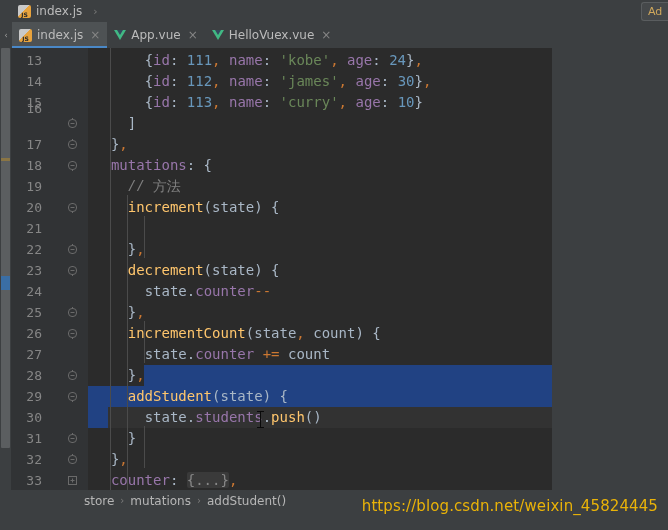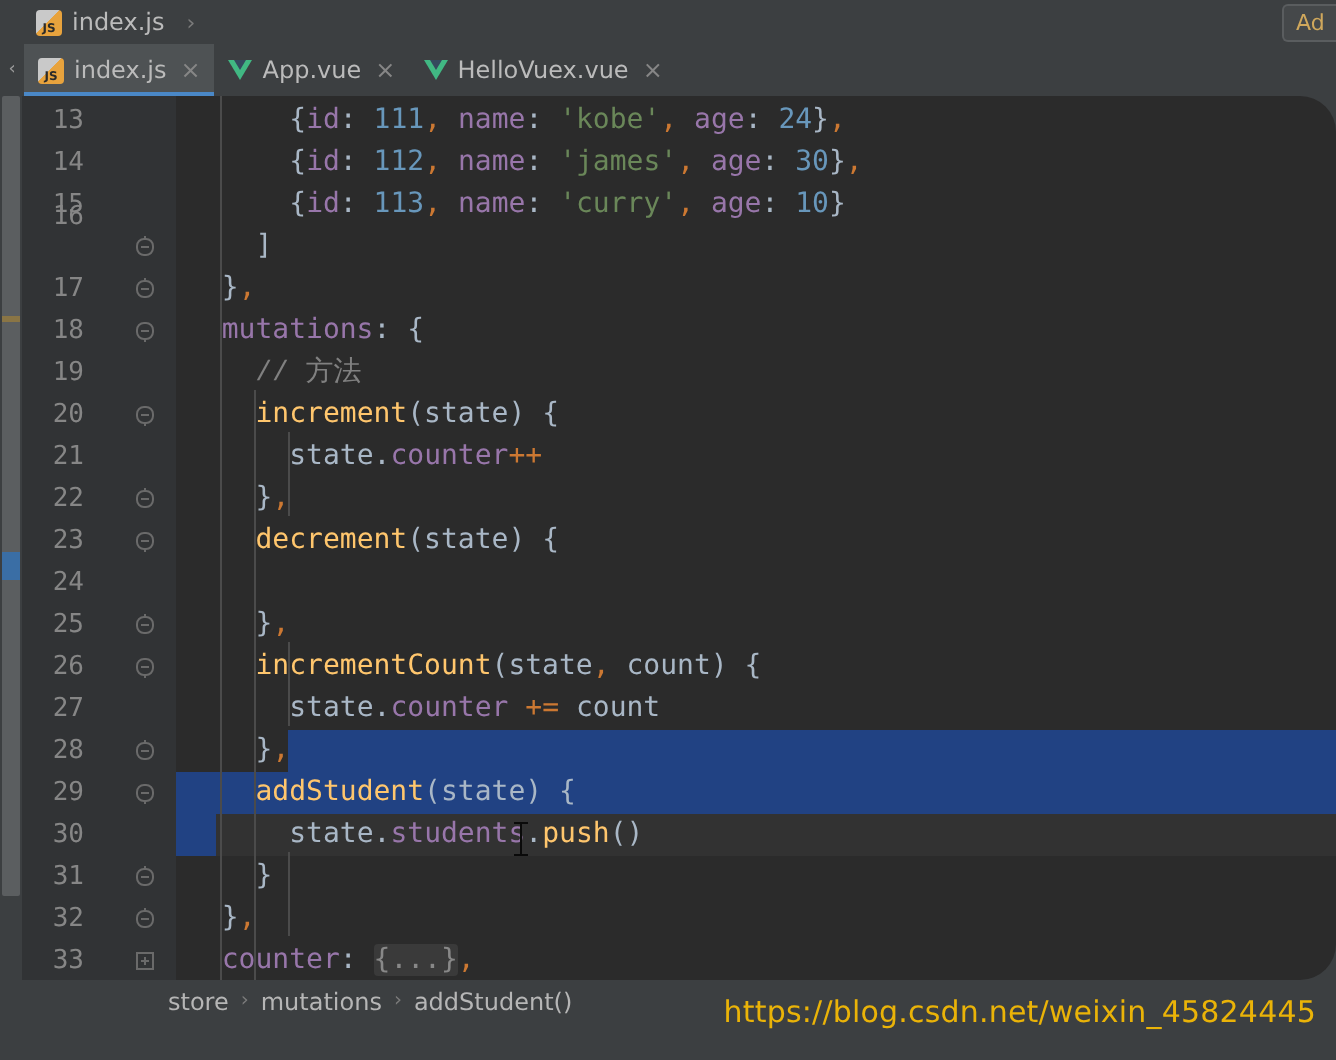--- a/index.html
+++ b/index.html
@@ -57,23 +57,22 @@
   }
   .vue-icon::after{
     content:"";position:absolute;left:-3px;top:-10px;
     border-left:3px solid transparent;border-right:3px solid transparent;
     border-top:5px solid #35495e;
   }
   .tab-close{color:#868686;font-size:12px;margin-left:2px;line-height:1;}
 
   
   .editor{
-    position:absolute;left:0;top:48px;width:668px;height:442px;background:#2b2b2b;
+    position:absolute;left:0;top:48px;width:552px;height:442px;background:#2b2b2b;
     font-family:"DejaVu Sans Mono","Liberation Mono",monospace;
-    border-radius:18px;
   }
   .left-scroll{
     position:absolute;left:0;top:0;width:11px;height:442px;background:#3c3f41;
   }
   .left-scroll .thumb{position:absolute;left:1px;width:9px;background:#5b5e60;border-radius:1px;}
   .mark{position:absolute;left:1px;width:9px;height:3px;}
 
   .gutter{
     position:absolute;left:11px;top:0;width:77px;height:442px;background:#313335;
   }
@@ -312,23 +311,23 @@
       <div class="indent-guide" style="left:56px;top:273px;height:42px;"></div>
       <div class="indent-guide" style="left:56px;top:378px;height:42px;"></div>
     <div class="line" style="top: 2px;"><span class="txt"><span class="c-punct"> </span><span class="c-punct"> </span><span class="c-punct"> </span><span class="c-punct"> </span><span class="c-punct"> </span><span class="c-punct"> </span><span class="c-punct">{</span><span class="c-prop">id</span><span class="c-punct">:</span><span class="c-punct"> </span><span class="c-num">111</span><span class="c-orange">,</span><span class="c-punct"> </span><span class="c-prop">name</span><span class="c-punct">:</span><span class="c-punct"> </span><span class="c-str">'kobe'</span><span class="c-orange">,</span><span class="c-punct"> </span><span class="c-prop">age</span><span class="c-punct">:</span><span class="c-punct"> </span><span class="c-num">24</span><span class="c-punct">}</span><span class="c-orange">,</span></span></div>
         <div class="line" style="top: 23px;"><span class="txt"><span class="c-punct"> </span><span class="c-punct"> </span><span class="c-punct"> </span><span class="c-punct"> </span><span class="c-punct"> </span><span class="c-punct"> </span><span class="c-punct">{</span><span class="c-prop">id</span><span class="c-punct">:</span><span class="c-punct"> </span><span class="c-num">112</span><span class="c-orange">,</span><span class="c-punct"> </span><span class="c-prop">name</span><span class="c-punct">:</span><span class="c-punct"> </span><span class="c-str">'james'</span><span class="c-orange">,</span><span class="c-punct"> </span><span class="c-prop">age</span><span class="c-punct">:</span><span class="c-punct"> </span><span class="c-num">30</span><span class="c-punct">}</span><span class="c-orange">,</span></span></div>
         <div class="line" style="top: 44px;"><span class="txt"><span class="c-punct"> </span><span class="c-punct"> </span><span class="c-punct"> </span><span class="c-punct"> </span><span class="c-punct"> </span><span class="c-punct"> </span><span class="c-punct">{</span><span class="c-prop">id</span><span class="c-punct">:</span><span class="c-punct"> </span><span class="c-num">113</span><span class="c-orange">,</span><span class="c-punct"> </span><span class="c-prop">name</span><span class="c-punct">:</span><span class="c-punct"> </span><span class="c-str">'curry'</span><span class="c-orange">,</span><span class="c-punct"> </span><span class="c-prop">age</span><span class="c-punct">:</span><span class="c-punct"> </span><span class="c-num">10</span><span class="c-punct">}</span></span></div>
         <div class="line" style="top: 65px;"><span class="txt"><span class="c-punct"> </span><span class="c-punct"> </span><span class="c-punct"> </span><span class="c-punct"> </span><span class="c-punct">]</span></span></div>
         <div class="line" style="top: 86px;"><span class="txt"><span class="c-punct"> </span><span class="c-punct"> </span><span class="c-punct">}</span><span class="c-orange">,</span></span></div>
         <div class="line" style="top: 107px;"><span class="txt"><span class="c-punct"> </span><span class="c-punct"> </span><span class="c-prop">mutations</span><span class="c-punct">:</span><span class="c-punct"> </span><span class="c-punct">{</span></span></div>
         <div class="line" style="top: 128px;"><span class="txt"><span class="c-comment">    // 方法</span></span></div>
         <div class="line" style="top: 149px;"><span class="txt"><span class="c-punct"> </span><span class="c-punct"> </span><span class="c-punct"> </span><span class="c-punct"> </span><span class="c-fn">increment</span><span class="c-punct">(</span><span class="c-def">state</span><span class="c-punct">)</span><span class="c-punct"> </span><span class="c-punct">{</span></span></div>
-        <div class="line" style="top: 170px;"><span class="txt"><span class="c-punct"> </span><span class="c-punct"> </span><span class="c-punct"> </span><span class="c-punct"> </span><span class="c-punct"> </span><span class="c-punct"> </span><span class="c-def">state</span><span class="c-punct">.</span><span class="c-prop">counter</span><span class="c-orange">++</span></span></div>
         <div class="line" style="top: 191px;"><span class="txt"><span class="c-punct"> </span><span class="c-punct"> </span><span class="c-punct"> </span><span class="c-punct"> </span><span class="c-punct">}</span><span class="c-orange">,</span></span></div>
         <div class="line" style="top: 212px;"><span class="txt"><span class="c-punct"> </span><span class="c-punct"> </span><span class="c-punct"> </span><span class="c-punct"> </span><span class="c-fn">decrement</span><span class="c-punct">(</span><span class="c-def">state</span><span class="c-punct">)</span><span class="c-punct"> </span><span class="c-punct">{</span></span></div>
+        <div class="line" style="top: 233px;"><span class="txt"><span class="c-punct"> </span><span class="c-punct"> </span><span class="c-punct"> </span><span class="c-punct"> </span><span class="c-punct"> </span><span class="c-punct"> </span><span class="c-def">state</span><span class="c-punct">.</span><span class="c-prop">counter</span><span class="c-orange">--</span></span></div>
         <div class="line" style="top: 254px;"><span class="txt"><span class="c-punct"> </span><span class="c-punct"> </span><span class="c-punct"> </span><span class="c-punct"> </span><span class="c-punct">}</span><span class="c-orange">,</span></span></div>
         <div class="line" style="top: 275px;"><span class="txt"><span class="c-punct"> </span><span class="c-punct"> </span><span class="c-punct"> </span><span class="c-punct"> </span><span class="c-fn">incrementCount</span><span class="c-punct">(</span><span class="c-def">state</span><span class="c-orange">,</span><span class="c-punct"> </span><span class="c-def">count</span><span class="c-punct">)</span><span class="c-punct"> </span><span class="c-punct">{</span></span></div>
         <div class="line" style="top: 296px;"><span class="txt"><span class="c-punct"> </span><span class="c-punct"> </span><span class="c-punct"> </span><span class="c-punct"> </span><span class="c-punct"> </span><span class="c-punct"> </span><span class="c-def">state</span><span class="c-punct">.</span><span class="c-prop">counter</span><span class="c-punct"> </span><span class="c-orange">+=</span><span class="c-punct"> </span><span class="c-def">count</span></span></div>
         <div class="line" style="top: 317px;"><div class="selrow" style="left: 56.4px;"></div><span class="txt"><span class="c-punct"> </span><span class="c-punct"> </span><span class="c-punct"> </span><span class="c-punct"> </span><span class="c-punct">}</span><span class="c-orange">,</span></span></div>
         <div class="line" style="top: 338px;"><div class="selrow"></div><span class="txt"><span class="c-punct"> </span><span class="c-punct"> </span><span class="c-punct"> </span><span class="c-punct"> </span><span class="c-fn">addStudent</span><span class="c-punct">(</span><span class="c-def">state</span><span class="c-punct">)</span><span class="c-punct"> </span><span class="c-punct">{</span></span></div>
         <div class="line" style="top: 359px;"><div class="curline"></div><div class="selrow" style="right: auto; width: 20px;"></div><span class="txt"><span class="c-punct"> </span><span class="c-punct"> </span><span class="c-punct"> </span><span class="c-punct"> </span><span class="c-punct"> </span><span class="c-punct"> </span><span class="c-def">state</span><span class="c-punct">.</span><span class="c-prop">students</span><span class="c-punct">.</span><span class="c-fn">push</span><span class="c-punct">(</span><span class="c-punct">)</span></span></div>
         <div class="line" style="top: 380px;"><span class="txt"><span class="c-punct"> </span><span class="c-punct"> </span><span class="c-punct"> </span><span class="c-punct"> </span><span class="c-punct">}</span></span></div>
         <div class="line" style="top: 401px;"><span class="txt"><span class="c-punct"> </span><span class="c-punct"> </span><span class="c-punct">}</span><span class="c-orange">,</span></span></div>
         <div class="line" style="top: 422px;"><span class="txt"><span class="c-punct"> </span><span class="c-punct"> </span><span class="c-prop">counter</span><span class="c-punct">:</span><span class="c-punct"> </span><span class="c-fold">{...}</span><span class="c-orange">,</span></span></div>
         <div class="mousecursor" style="top: 363px; left: 169px;"></div>

